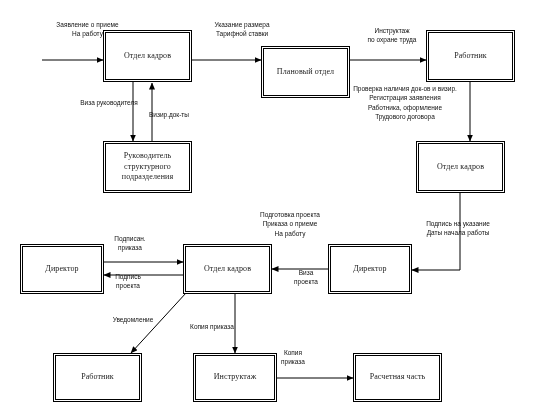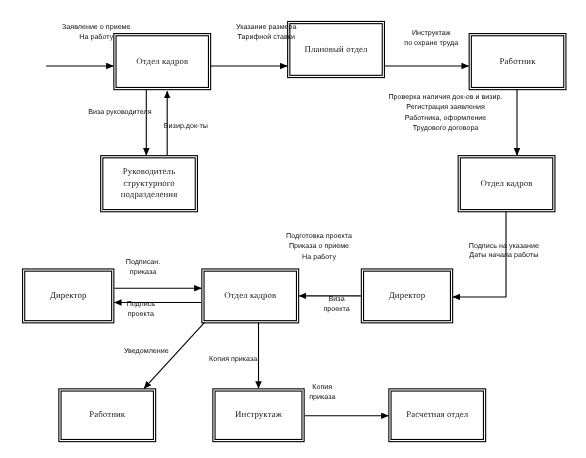--- a/index.html
+++ b/index.html
@@ -38,29 +38,29 @@
       <path d="M186,293 L131,353"></path>
       <path d="M235,293 L235,353"></path>
       <path d="M277,378 L353,378"></path>
     </g>
   </svg>
 
   <div class="node" style="left:105px;top:32px;width:85px;height:48px;">
     <div class="shadow"></div>
     <span>Отдел кадров</span>
   </div>
-  <div class="node" style="left:263px;top:21px;width:85px;height:48px;">
+  <div class="node" style="left:263px;top:48px;width:85px;height:48px;">
     <div class="shadow"></div>
     <span>Плановый отдел</span>
   </div>
   <div class="node" style="left:428px;top:32px;width:85px;height:48px;">
     <div class="shadow"></div>
     <span>Работник</span>
   </div>
-  <div class="node" style="left:93px;top:143px;width:85px;height:48px;">
+  <div class="node" style="left:105px;top:143px;width:85px;height:48px;">
     <div class="shadow"></div>
     <span style="white-space:pre-line;">Руководитель
 структурного
 подразделения</span>
   </div>
   <div class="node" style="left:418px;top:143px;width:85px;height:48px;">
     <div class="shadow"></div>
     <span>Отдел кадров</span>
   </div>
   <div class="node" style="left:22px;top:246px;width:80px;height:46px;">
@@ -78,21 +78,21 @@
   <div class="node" style="left:55px;top:355px;width:85px;height:45px;">
     <div class="shadow"></div>
     <span>Работник</span>
   </div>
   <div class="node" style="left:195px;top:355px;width:80px;height:45px;">
     <div class="shadow"></div>
     <span>Инструктаж</span>
   </div>
   <div class="node" style="left:355px;top:355px;width:85px;height:45px;">
     <div class="shadow"></div>
-    <span>Расчетная отдел</span>
+    <span>Расчетная часть</span>
   </div>
 
   <div class="lbl" style="left:40px;top:20px;width:95px;">Заявление о приеме
 На работу</div>
   <div class="lbl" style="left:192px;top:20px;width:100px;">Указание размера
 Тарифной ставки</div>
   <div class="lbl" style="left:352px;top:26px;width:80px;">Инструктаж
 по охране труда</div>
   <div class="lbl" style="left:330px;top:84px;width:150px;">Проверка наличия док-ов и визир.
 Регистрация заявления

